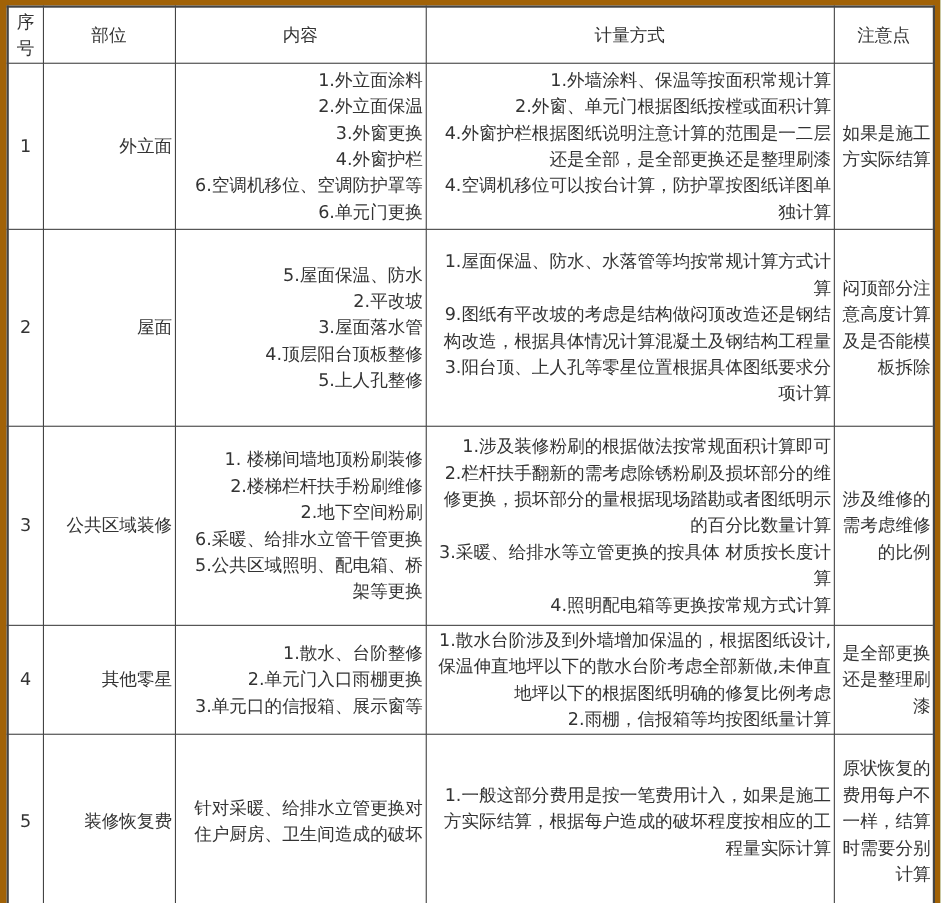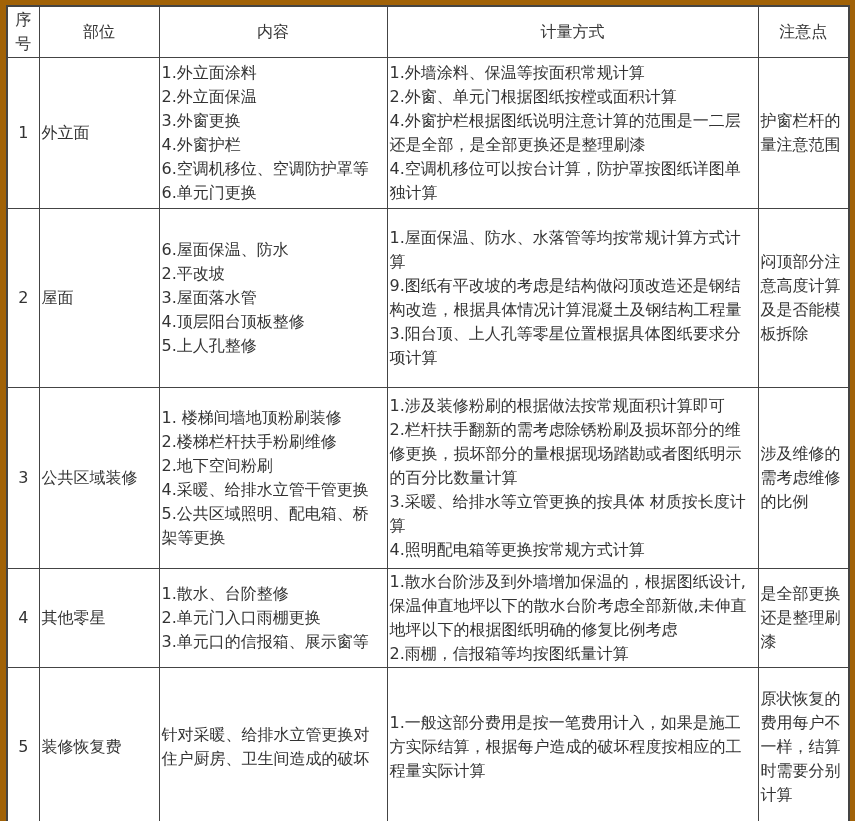--- a/index.html
+++ b/index.html
@@ -38,21 +38,21 @@
   }
   table.spec-table th {
     font-weight: normal;
     text-align: center;
     height: 48px;
   }
   td.cell-no {
     text-align: center;
   }
   td.cell-part, td.cell-content, td.cell-method, td.cell-note {
-    text-align: left;
+    text-align: right;
   }
   tbody tr:nth-child(1) td { height: 148px; }
   tbody tr:nth-child(2) td { height: 176px; }
   tbody tr:nth-child(3) td { height: 178px; }
   tbody tr:nth-child(4) td { height: 95px; }
   tbody tr:nth-child(5) td { height: 155px; }
   .line { margin: 0; padding: 0; }
 </style>
 </head>
 <body>
@@ -86,47 +86,47 @@
             <div class="line">4.外窗护栏</div>
             <div class="line">6.空调机移位、空调防护罩等</div>
             <div class="line">6.单元门更换</div>
           </td>
           <td class="cell-method">
             <div class="line">1.外墙涂料、保温等按面积常规计算</div>
             <div class="line">2.外窗、单元门根据图纸按樘或面积计算</div>
             <div class="line">4.外窗护栏根据图纸说明注意计算的范围是一二层还是全部，是全部更换还是整理刷漆</div>
             <div class="line">4.空调机移位可以按台计算，防护罩按图纸详图单独计算</div>
           </td>
-          <td class="cell-note">护窗栏杆的量注意范围</td>
+          <td class="cell-note">如果是施工方实际结算</td>
         </tr>
         <tr>
           <td class="cell-no">2</td>
           <td class="cell-part">屋面</td>
           <td class="cell-content">
-            <div class="line">6.屋面保温、防水</div>
+            <div class="line">5.屋面保温、防水</div>
             <div class="line">2.平改坡</div>
             <div class="line">3.屋面落水管</div>
             <div class="line">4.顶层阳台顶板整修</div>
             <div class="line">5.上人孔整修</div>
           </td>
           <td class="cell-method">
             <div class="line">1.屋面保温、防水、水落管等均按常规计算方式计算</div>
             <div class="line">9.图纸有平改坡的考虑是结构做闷顶改造还是钢结构改造，根据具体情况计算混凝土及钢结构工程量</div>
             <div class="line">3.阳台顶、上人孔等零星位置根据具体图纸要求分项计算</div>
           </td>
           <td class="cell-note">闷顶部分注意高度计算及是否能模板拆除</td>
         </tr>
         <tr>
           <td class="cell-no">3</td>
           <td class="cell-part">公共区域装修</td>
           <td class="cell-content">
             <div class="line">1. 楼梯间墙地顶粉刷装修</div>
             <div class="line">2.楼梯栏杆扶手粉刷维修</div>
             <div class="line">2.地下空间粉刷</div>
-            <div class="line">4.采暖、给排水立管干管更换</div>
+            <div class="line">6.采暖、给排水立管干管更换</div>
             <div class="line">5.公共区域照明、配电箱、桥架等更换</div>
           </td>
           <td class="cell-method">
             <div class="line">1.涉及装修粉刷的根据做法按常规面积计算即可</div>
             <div class="line">2.栏杆扶手翻新的需考虑除锈粉刷及损坏部分的维修更换，损坏部分的量根据现场踏勘或者图纸明示的百分比数量计算</div>
             <div class="line">3.采暖、给排水等立管更换的按具体 材质按长度计算</div>
             <div class="line">4.照明配电箱等更换按常规方式计算</div>
           </td>
           <td class="cell-note">涉及维修的需考虑维修的比例</td>
         </tr>

